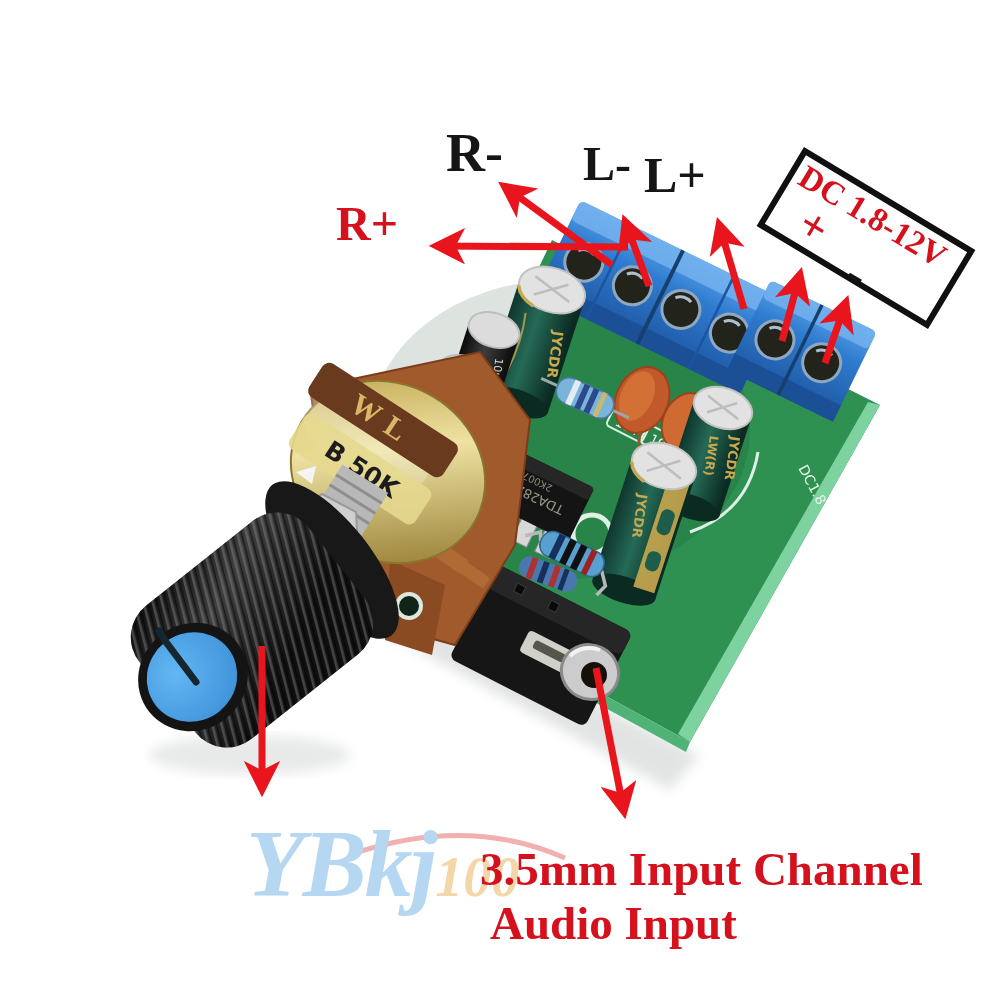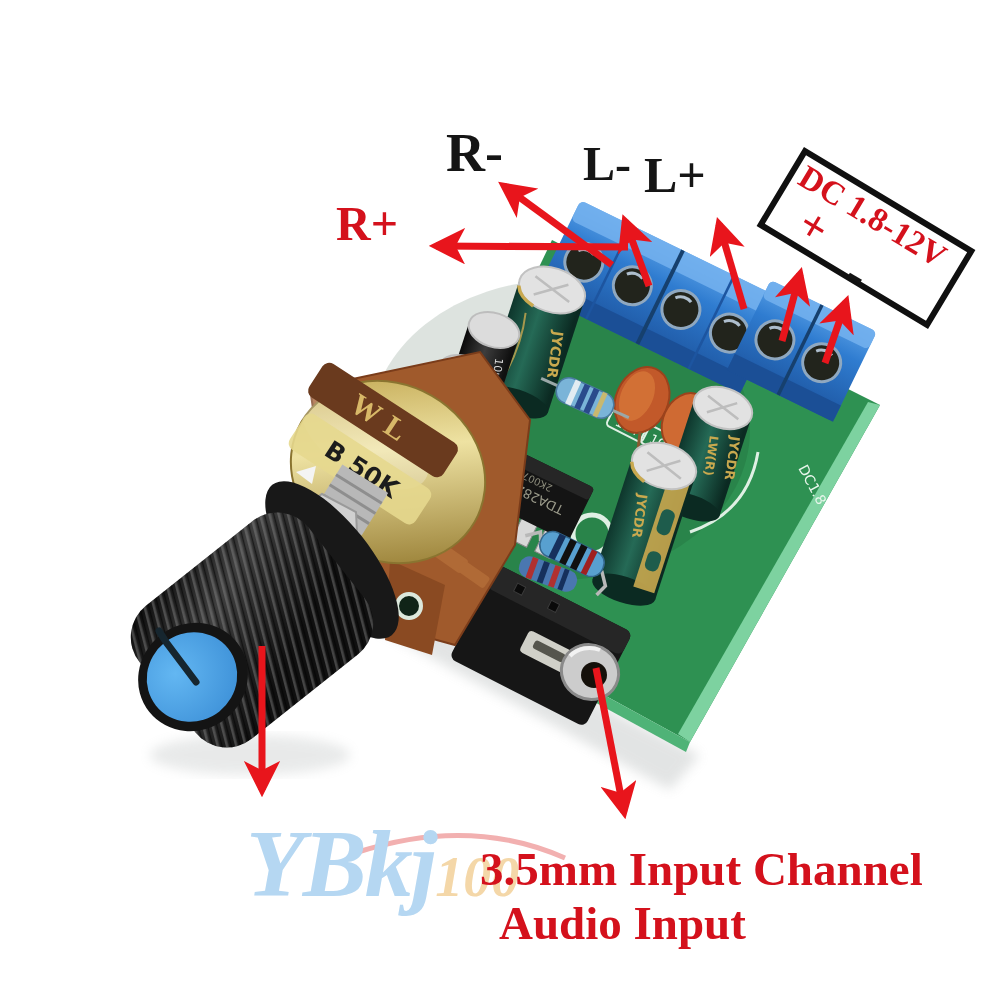--- a/index.html
+++ b/index.html
@@ -286,15 +286,15 @@
 <div class="label black" style="left:583px;top:140px;font-size:48px;">L-</div>
 <div class="label black" style="left:644px;top:150px;font-size:50px;">L+</div>
 
 <div class="dcbox">
   <span class="dcl">DC 1.8-12V</span>
   <span class="dcp">+</span>
   <span class="dcm">-</span>
 </div>
 
 <div class="label red" style="left:480px;top:846px;font-size:47px;">3.5mm Input Channel</div>
-<div class="label red" style="left:490px;top:900px;font-size:47px;margin-left:9px;">Audio Input</div>
+<div class="label red" style="left:490px;top:900px;font-size:47px;">Audio Input</div>
 
 </div>
 
 </body></html>

